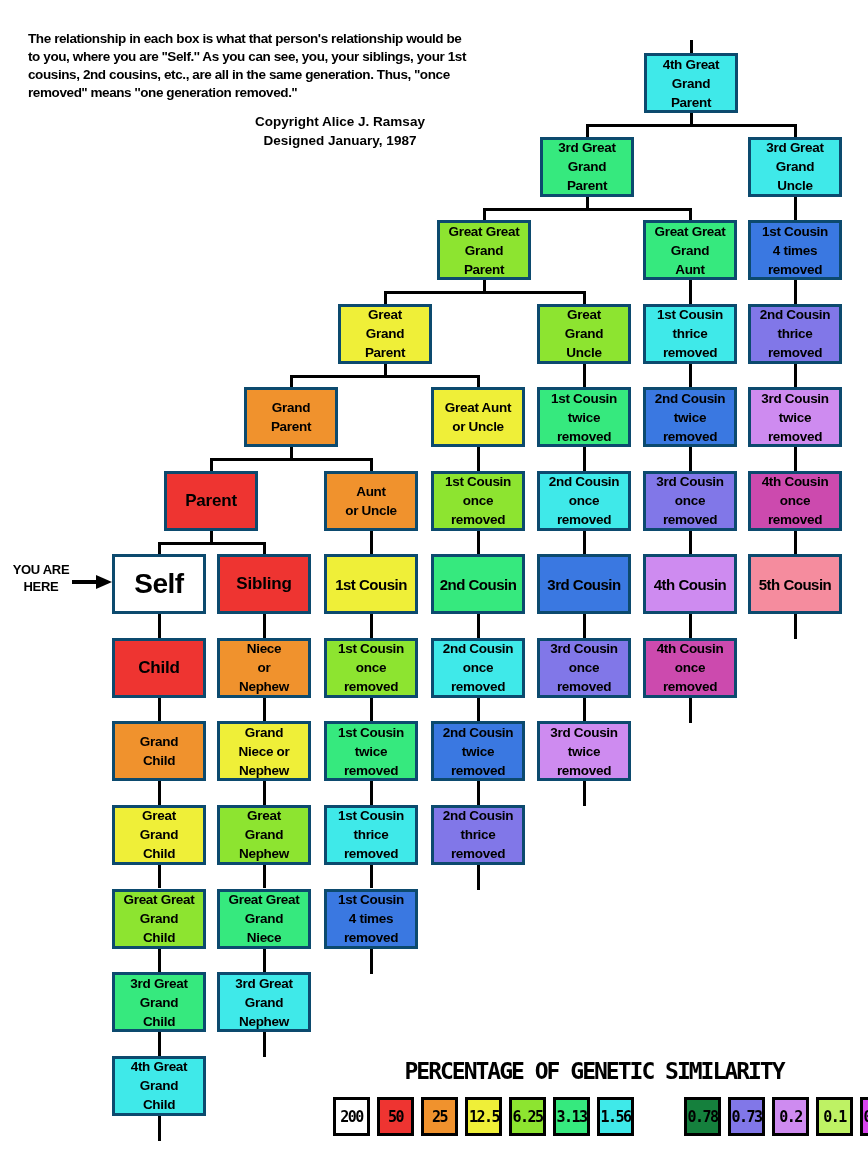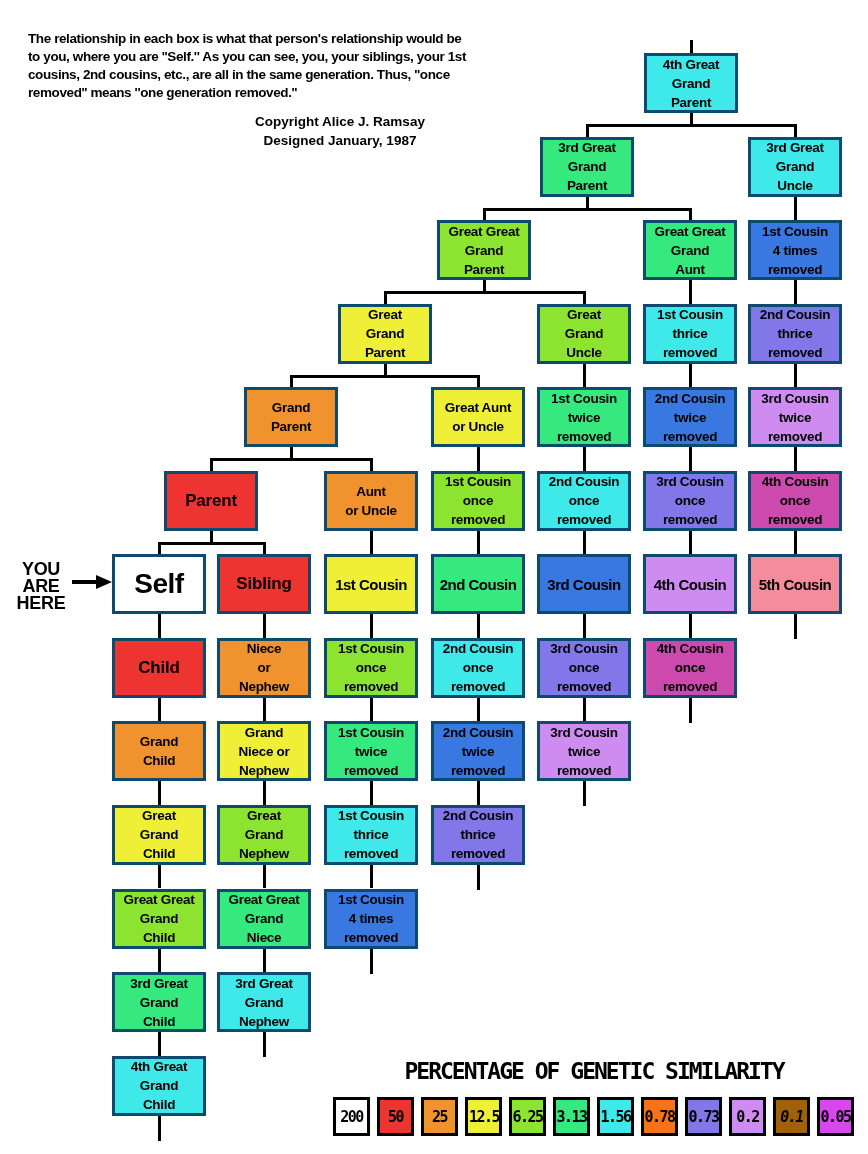--- a/index.html
+++ b/index.html
@@ -3,21 +3,21 @@
 <meta charset="utf-8">
 <style>
   html,body{margin:0;padding:0;background:#fff;}
   #stage{position:relative;width:868px;height:1154px;background:#fff;overflow:hidden;
          font-family:"Liberation Sans",sans-serif;color:#000;}
   .intro{position:absolute;left:28px;top:30px;width:500px;font-size:13.5px;font-weight:bold;
          line-height:18px;letter-spacing:-0.4px;white-space:pre-line;}
   .copyright{position:absolute;left:210px;top:112px;width:260px;text-align:center;
              font-size:13.5px;font-weight:bold;line-height:19px;}
   .you-are-here{position:absolute;left:8px;top:561px;width:66px;text-align:center;
-                font-size:18px;font-weight:bold;line-height:17px;letter-spacing:-0.3px;}
+                font-size:13px;font-weight:bold;line-height:17px;letter-spacing:-0.3px;}
   .arrow-wrap{position:absolute;left:72px;top:575px;width:40px;height:14px;}
   .box{position:absolute;box-sizing:border-box;width:94px;height:60px;border:3px solid #0c4a6e;
        display:flex;flex-direction:column;justify-content:center;align-items:center;
        text-align:center;font-weight:bold;}
   .box .ln{display:block;}
   .fs-sm{font-size:13.5px;line-height:19px;letter-spacing:-0.3px;}
   .fs-md{font-size:15px;letter-spacing:-0.5px;}
   .fs-lg{font-size:17px;letter-spacing:-0.2px;}
   .fs-xl{font-size:28px;letter-spacing:-0.5px;}
   .cline{position:absolute;background:#000;}
@@ -367,30 +367,30 @@
       </div>
       <div class="swatch" style="background: rgb(141, 228, 48);">
         <span>6.25</span>
       </div>
       <div class="swatch" style="background: rgb(54, 233, 126);">
         <span>3.13</span>
       </div>
       <div class="swatch" style="background: rgb(63, 233, 233);">
         <span>1.56</span>
       </div>
-      <div class="swatch" style="background: #f97316;">
+      <div class="swatch" style="background: #15803d; margin-left: 43px;">
         <span>0.78</span>
       </div>
       <div class="swatch" style="background: rgb(129, 119, 232);">
         <span>0.73</span>
       </div>
       <div class="swatch" style="background: rgb(206, 139, 240);">
         <span>0.2</span>
       </div>
-      <div class="swatch" style="background: #a16207; font-style: italic;">
+      <div class="swatch" style="background: #bef264;">
         <span>0.1</span>
       </div>
       <div class="swatch" style="background: #d946ef;">
         <span>0.05</span>
       </div>
     </div>
 
 </div>
 
 </body></html>

